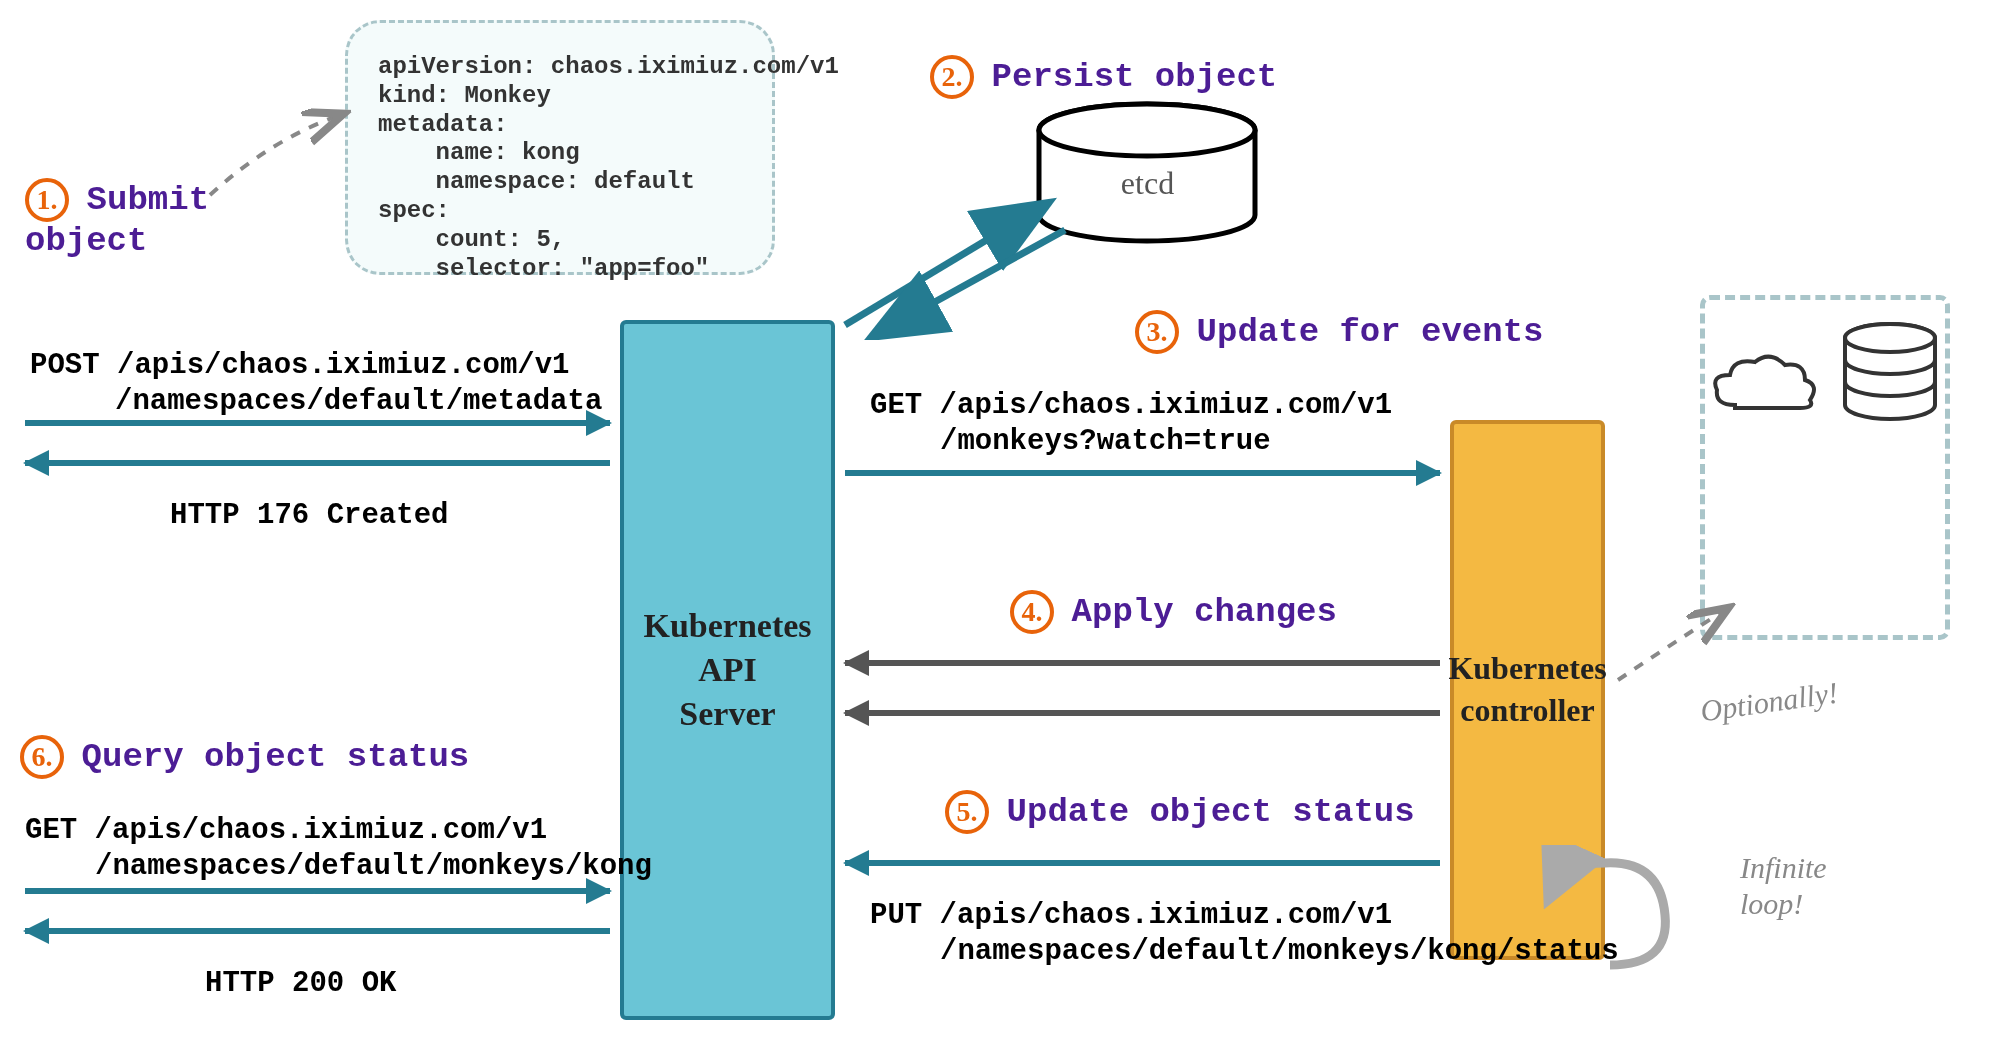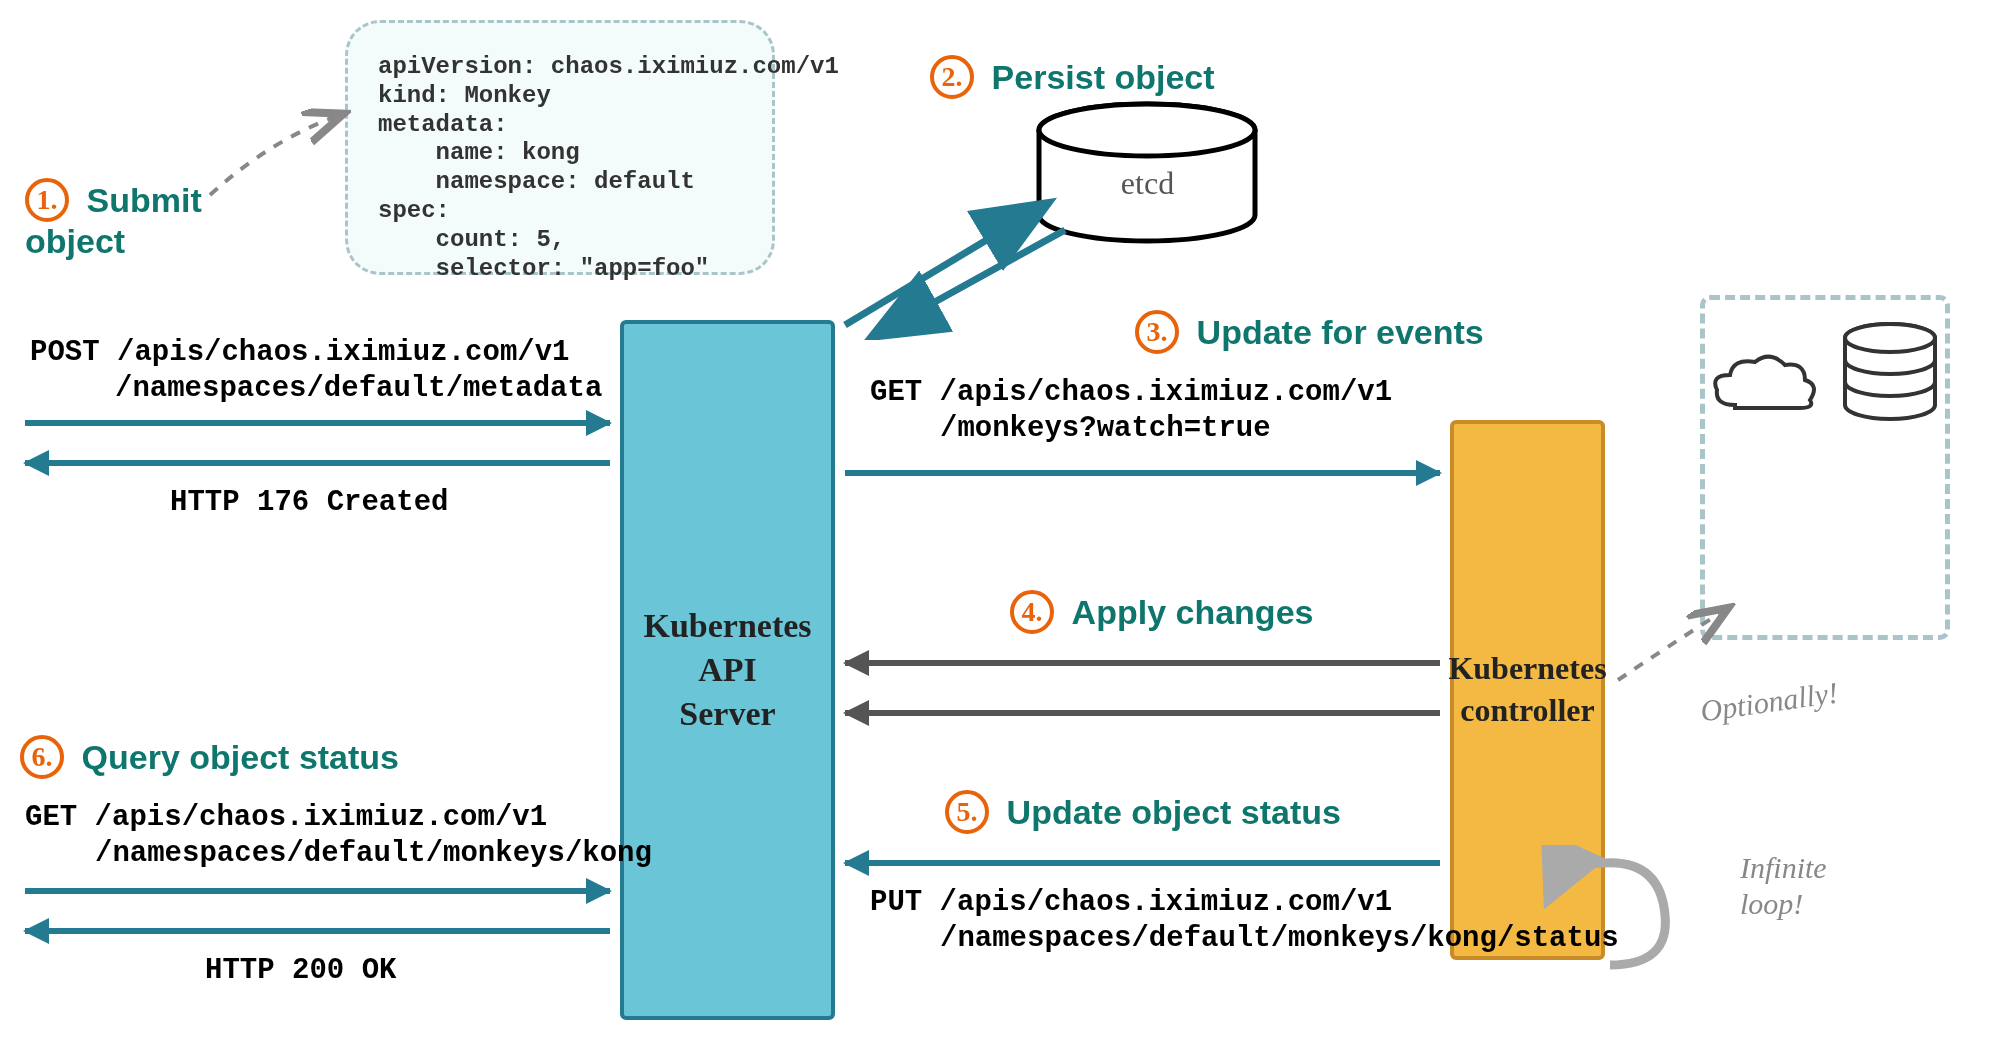--- a/index.html
+++ b/index.html
@@ -10,20 +10,21 @@
     position: relative;
     font-family: 'Courier New', monospace;
     overflow: hidden;
   }
   .handwritten {
     font-family: 'Comic Sans MS', 'Segoe Script', cursive;
   }
   .mono {
     font-family: 'Courier New', monospace;
     font-weight: bold;
+    margin-top: 13px;
   }
   .gray { color: #888; }
 
   
   .step-badge {
     display: inline-flex;
     align-items: center;
     justify-content: center;
     width: 44px;
     height: 44px;
@@ -32,23 +33,23 @@
     color: #e8630a;
     font-size: 28px;
     font-weight: bold;
     font-family: 'Comic Sans MS', cursive;
     margin-right: 8px;
     vertical-align: middle;
     background: #fff;
   }
   .step-label {
     display: inline;
-    color: #0f766e;
+    color: #4c1d95;
     font-size: 34px;
-    font-family: Liberation Sans, sans-serif;
+    font-family: Liberation Mono, monospace;
     vertical-align: middle;
     font-weight: 600;
   }
 
   
   #yaml-box {
     position: absolute;
     left: 345px;
     top: 20px;
     width: 430px;

